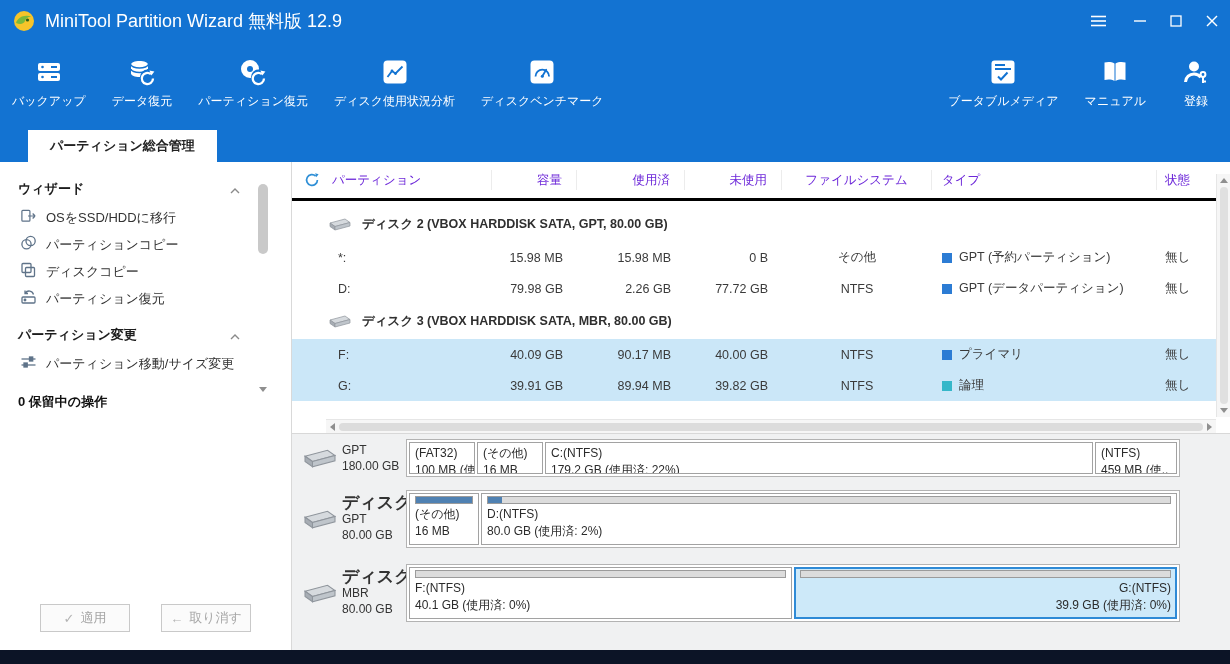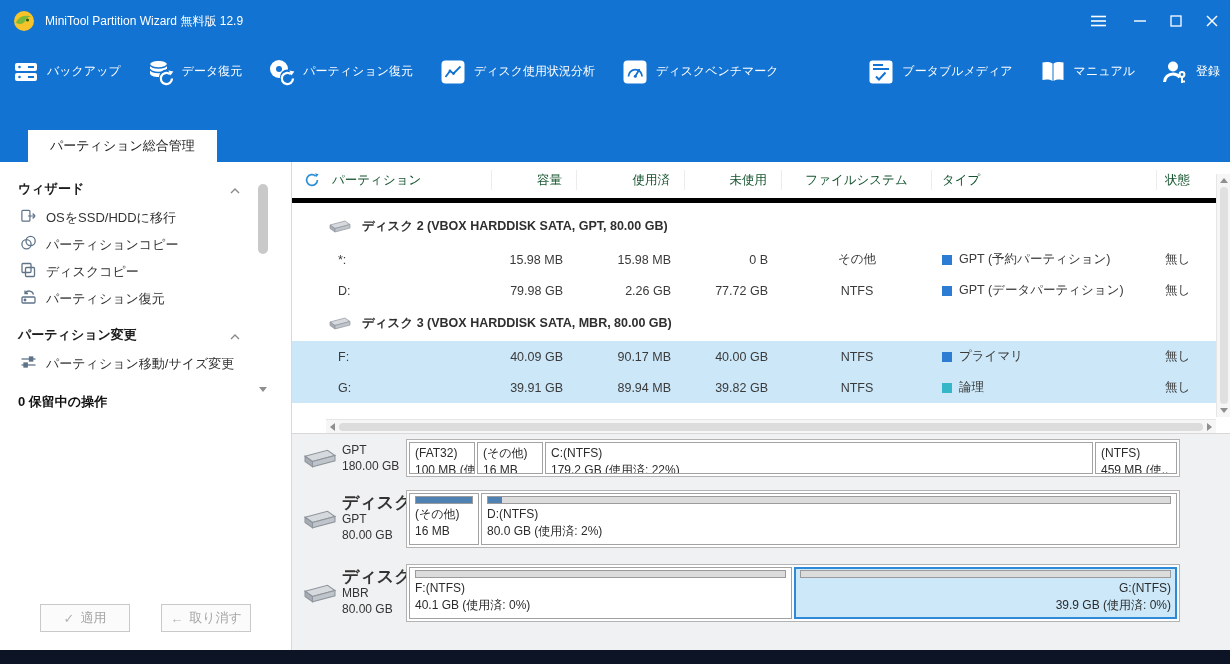--- a/index.html
+++ b/index.html
@@ -6,34 +6,34 @@
   body{
     width:1230px;height:664px;overflow:hidden;background:#0c1426;
     font-family:"Liberation Sans","DejaVu Sans",sans-serif;
     -webkit-font-smoothing:antialiased;
   }
   .window{width:1230px;height:664px;position:relative;background:#fff;overflow:hidden;}
 
   
   .titlebar{height:42px;background:#1373d2;display:flex;align-items:center;padding-left:12px;}
   .logo{width:24px;height:24px;margin-right:9px;flex:0 0 auto;}
-  .title{color:#fff;font-size:12px;flex:1;white-space:nowrap;}
+  .title{color:#fff;font-size:18px;flex:1;white-space:nowrap;}
   .win-controls{display:flex;align-items:center;height:100%;}
   .win-btn{width:36px;height:100%;display:flex;align-items:center;justify-content:center;cursor:pointer;}
   .win-btn.menu{margin-right:6px;}
 
   
   .toolbar{height:88px;background:#1373d2;display:flex;justify-content:space-between;align-items:flex-start;padding:14px 10px 0 12px;box-sizing:border-box;}
   .tb-group{display:flex;gap:26px;}
-  .tb-item{display:flex;flex-direction:row;align-items:center;gap:7px;color:#fff;font-size:12px;cursor:pointer;white-space:nowrap;min-width:48px;justify-content:space-between;}
+  .tb-item{display:flex;flex-direction:column;align-items:center;gap:7px;color:#fff;font-size:12px;cursor:pointer;white-space:nowrap;min-width:48px;justify-content:space-between;}
   .tb-icon{height:30px;display:flex;align-items:flex-end;}
 
   
   .tabrow{height:32px;background:#1373d2;display:flex;align-items:flex-end;padding-left:28px;}
-  .tab{background:#fff;height:32px;display:flex;align-items:center;padding:0 22px;font-size:13px;font-weight:400;color:#222;cursor:default;}
+  .tab{background:#fff;height:32px;display:flex;align-items:center;padding:0 22px;font-size:13px;font-weight:700;color:#222;cursor:default;}
 
   
   .content{display:flex;height:488px;background:#fff;}
 
   
   .sidebar{width:292px;flex:0 0 292px;border-right:1px solid #d9d9d9;position:relative;background:#fff;box-sizing:border-box;}
   .side-menu{padding:12px 0 0 18px;}
   .side-header{display:flex;align-items:center;justify-content:space-between;height:30px;width:222px;font-weight:700;font-size:13px;color:#1c1c1c;cursor:pointer;}
   .side-item{display:flex;align-items:center;gap:9px;height:27px;font-size:13px;color:#333;cursor:pointer;padding-left:2px;white-space:nowrap;overflow:hidden;width:230px;}
   .side-item svg{flex:0 0 auto;}
@@ -43,21 +43,21 @@
   .pending{margin:16px 0 0 18px;font-weight:700;font-size:13px;color:#111;}
   .side-buttons{position:absolute;bottom:18px;left:40px;display:flex;gap:31px;}
   .btn{width:90px;height:28px;border:1px solid #c9c9c9;background:#fbfbfb;color:#a6a6a6;font-size:13px;display:flex;align-items:center;justify-content:center;gap:6px;cursor:default;font-family:inherit;}
   .btn .btn-ico{font-size:13px;color:#b3b3b3;}
 
   
   .main{flex:1;display:flex;flex-direction:column;min-width:0;position:relative;}
 
   
   .table-area{height:271px;position:relative;background:#fff;box-sizing:border-box;}
-  .t-header{display:flex;align-items:center;height:36px;border-bottom:5px solid #000000;font-size:12.5px;color:#14532d;margin-right:14px;}
+  .t-header{display:flex;align-items:center;height:36px;border-bottom:3px solid #000000;font-size:12.5px;color:#6d28d9;margin-right:14px;}
   .th{display:flex;align-items:center;height:20px;border-right:1px solid #ececec;box-sizing:border-box;white-space:nowrap;}
   .th:last-child{border-right:none;}
   .refresh{margin:0 12px 0 12px;cursor:pointer;display:flex;align-items:center;}
   .c-name{width:200px;}
   .c-cap{width:85px;}
   .c-used{width:108px;}
   .c-unused{width:97px;}
   .c-fs{width:150px;}
   .c-type{width:225px;}
   .c-status{flex:1;min-width:0;}

